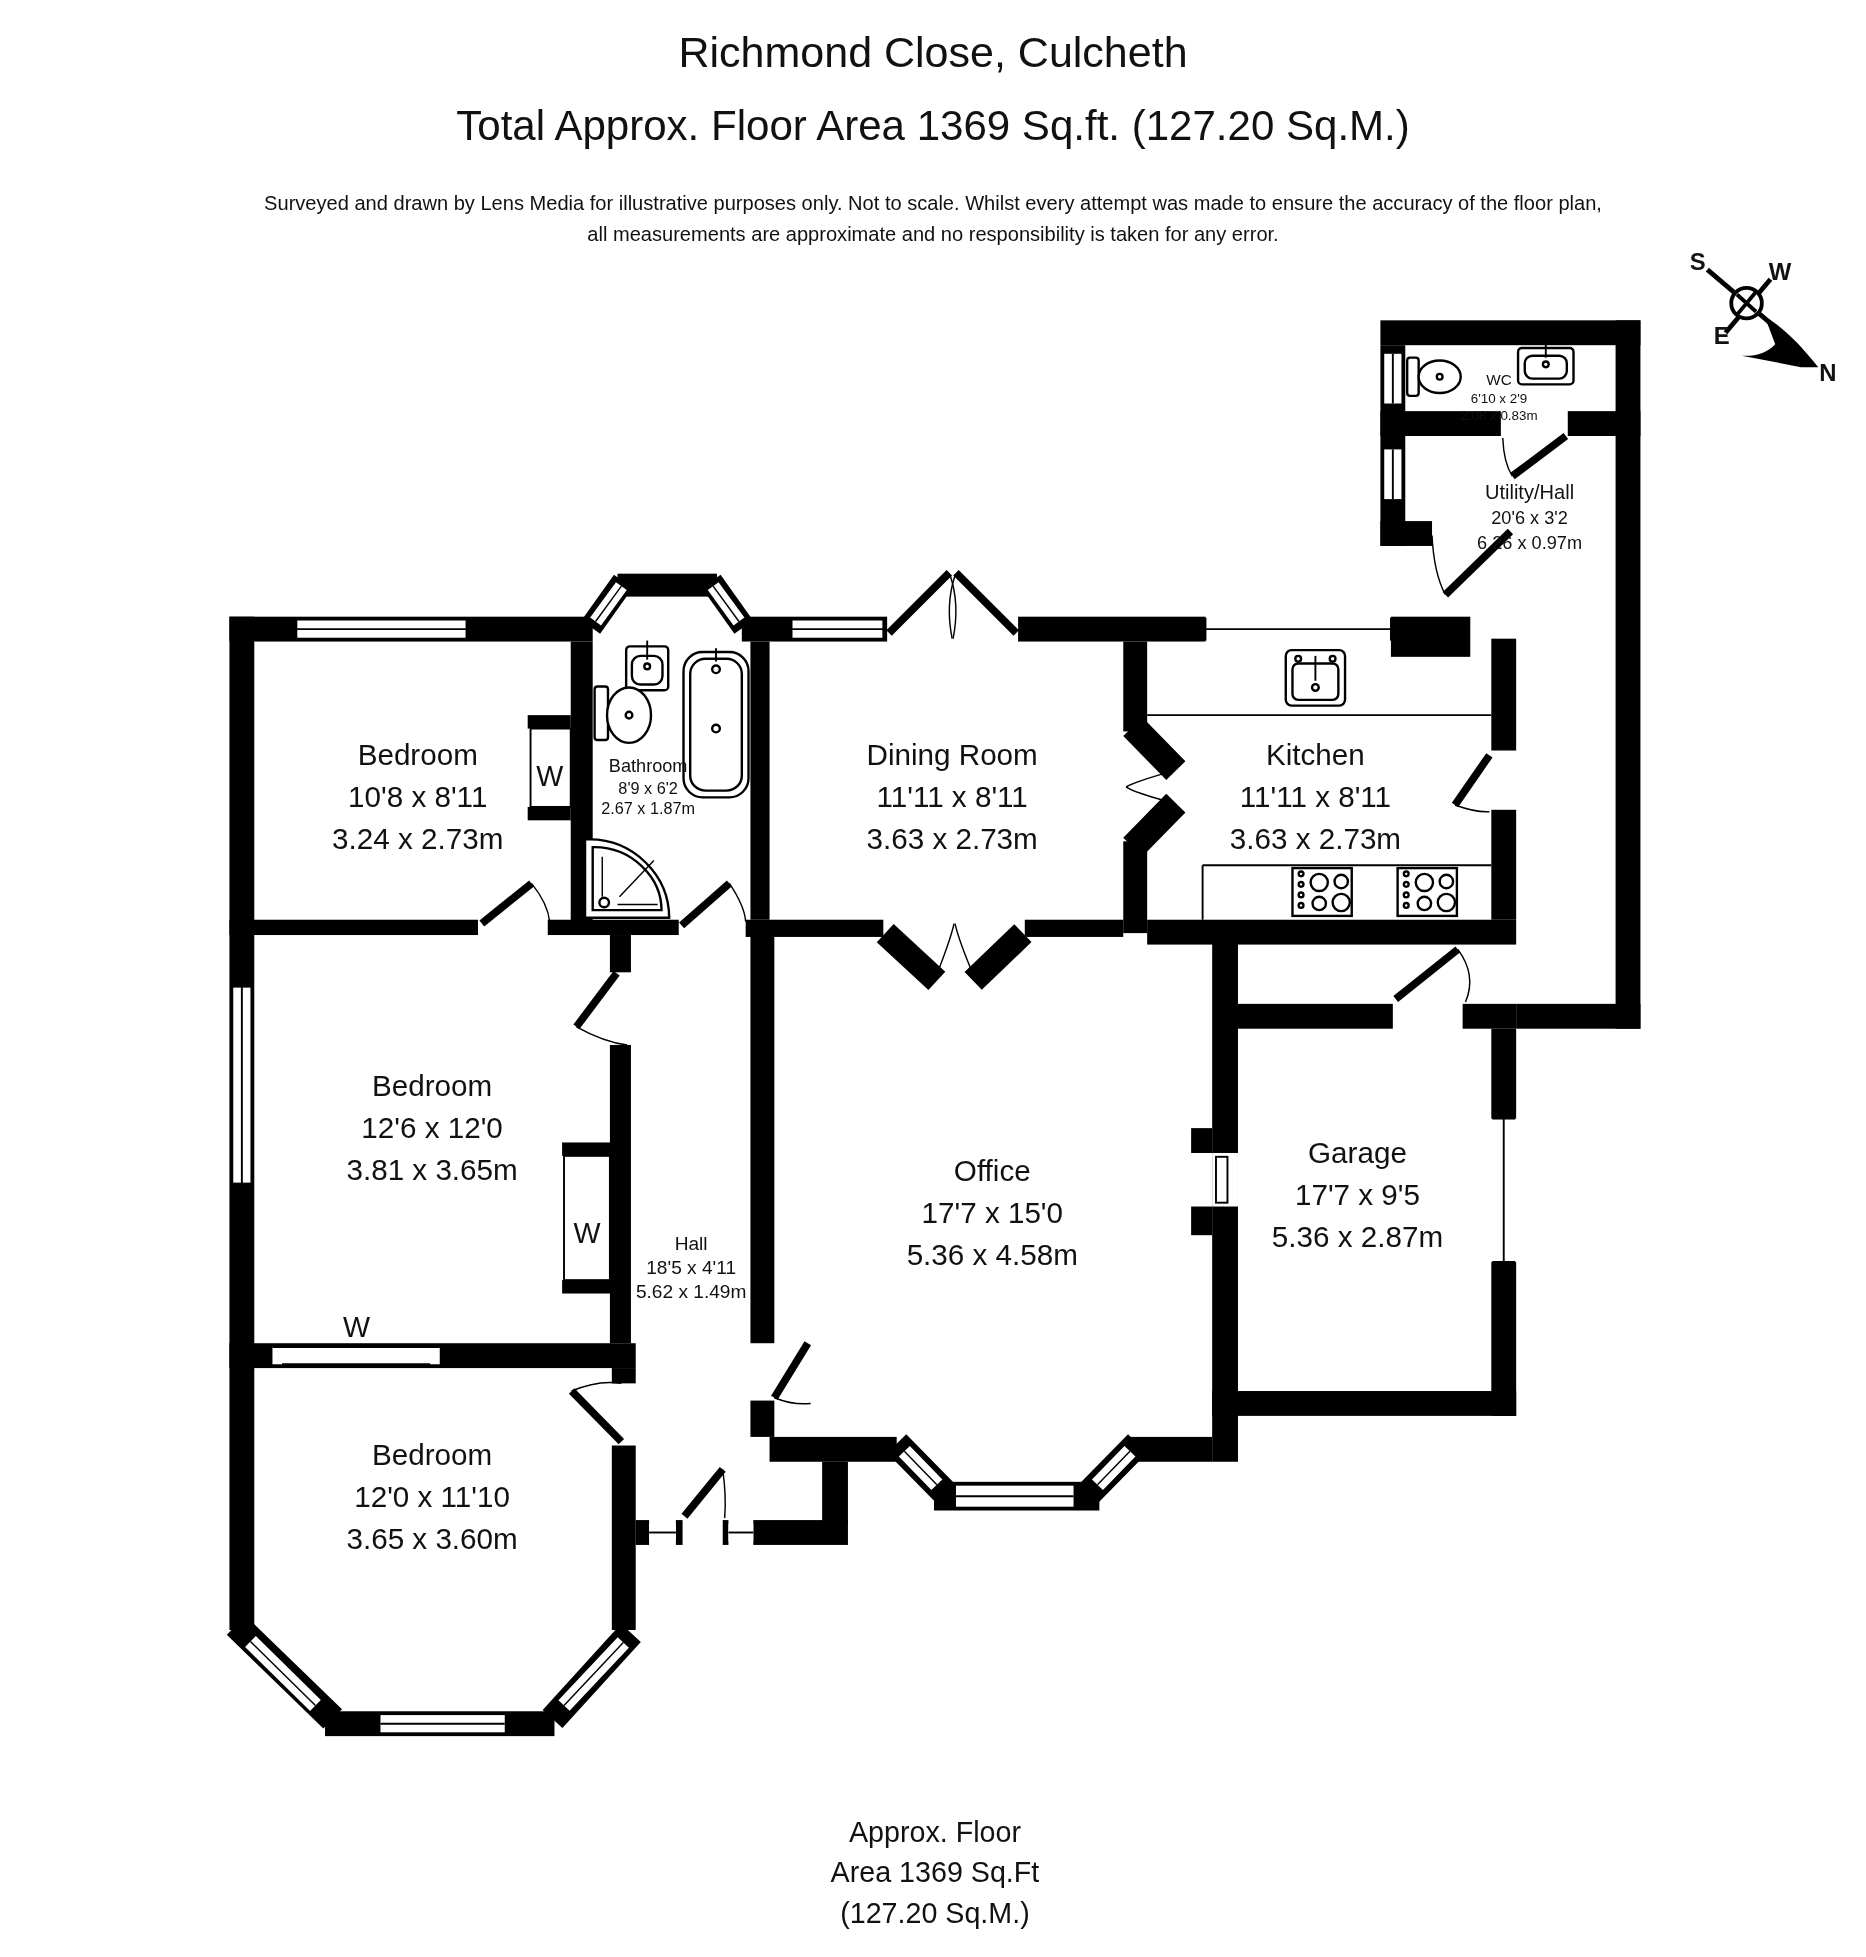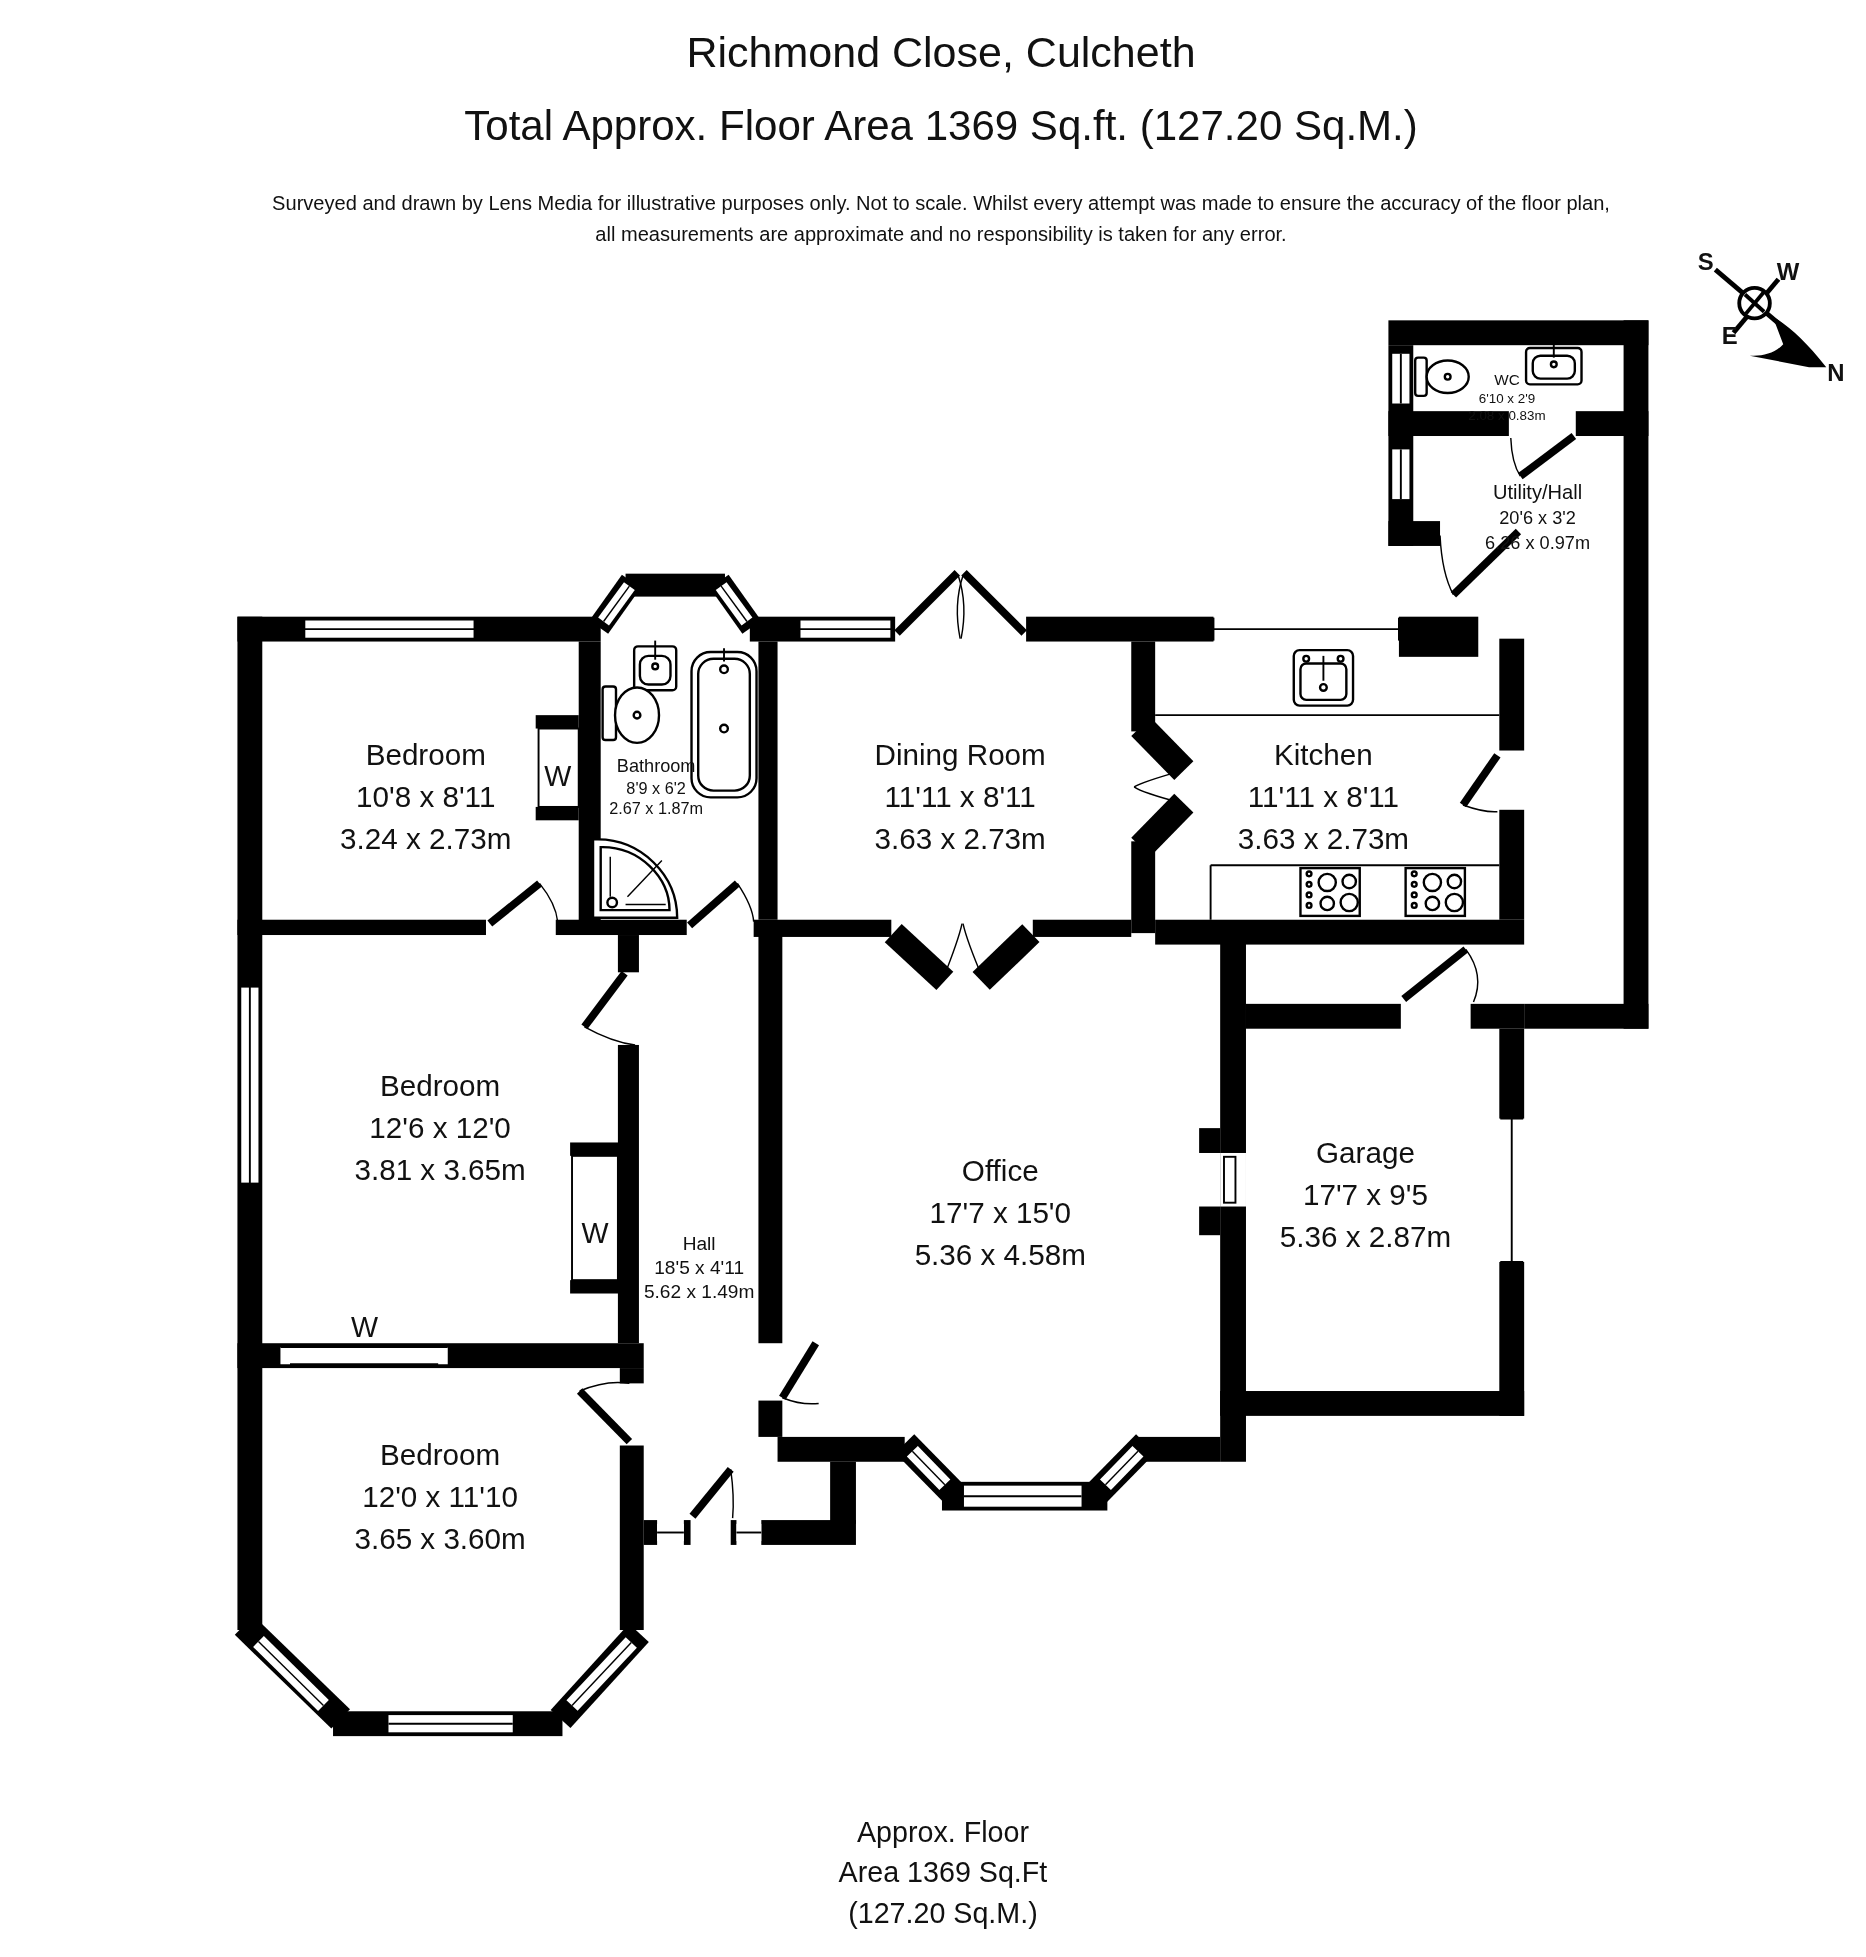--- a/index.html
+++ b/index.html
@@ -1,16 +1,16 @@
 <!DOCTYPE html>
 <html><head>
 <meta charset="utf-8">
 <style>
   html,body{margin:0;padding:0;background:#fff;}
-  .page{position:relative;width:1555px;height:1958px;background:#fff;font-family:"Liberation Sans",sans-serif;margin-left:8px;}
+  .page{position:relative;width:1555px;height:1958px;background:#fff;font-family:"Liberation Sans",sans-serif;}
   svg{display:block;}
   .t{fill:#111;stroke:none;text-anchor:middle;font-family:"Liberation Sans",sans-serif;}
   .title{font-size:45px;}
   .sub{font-size:44px;}
   .disc{font-size:21px;}
   .room{font-size:31px;}
   .small-room{font-size:19px;}
   .tiny{font-size:17px;}
   .wc-name{font-size:16px;}
   .wc-dim{font-size:14px;}

